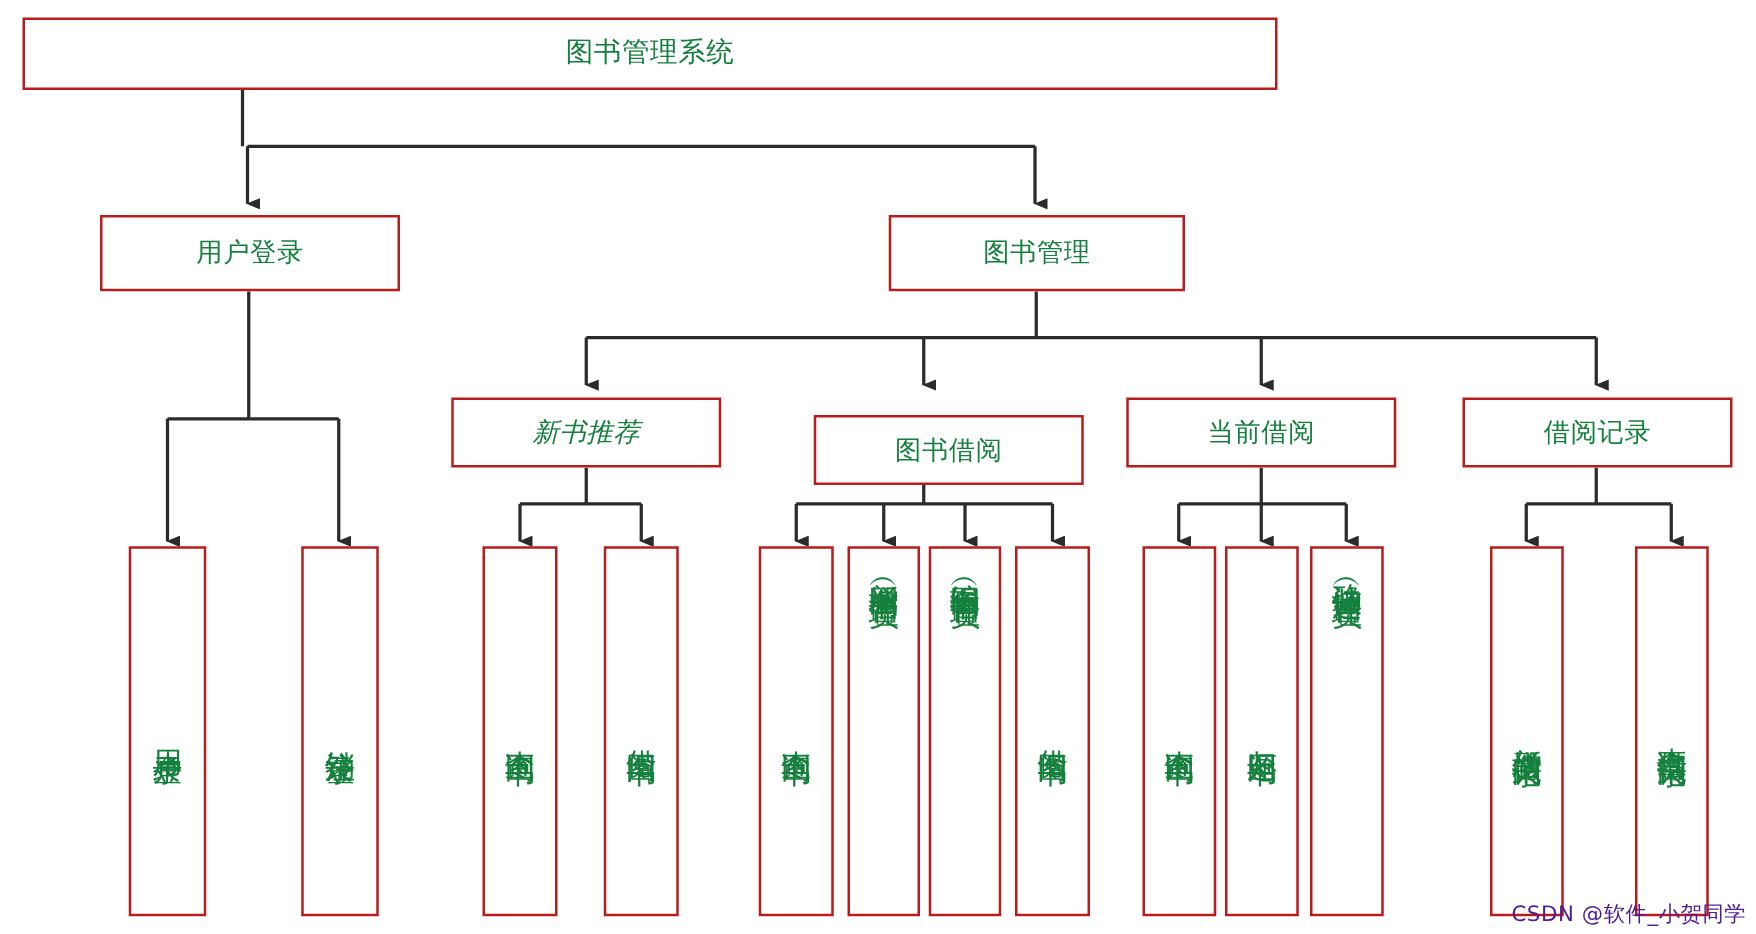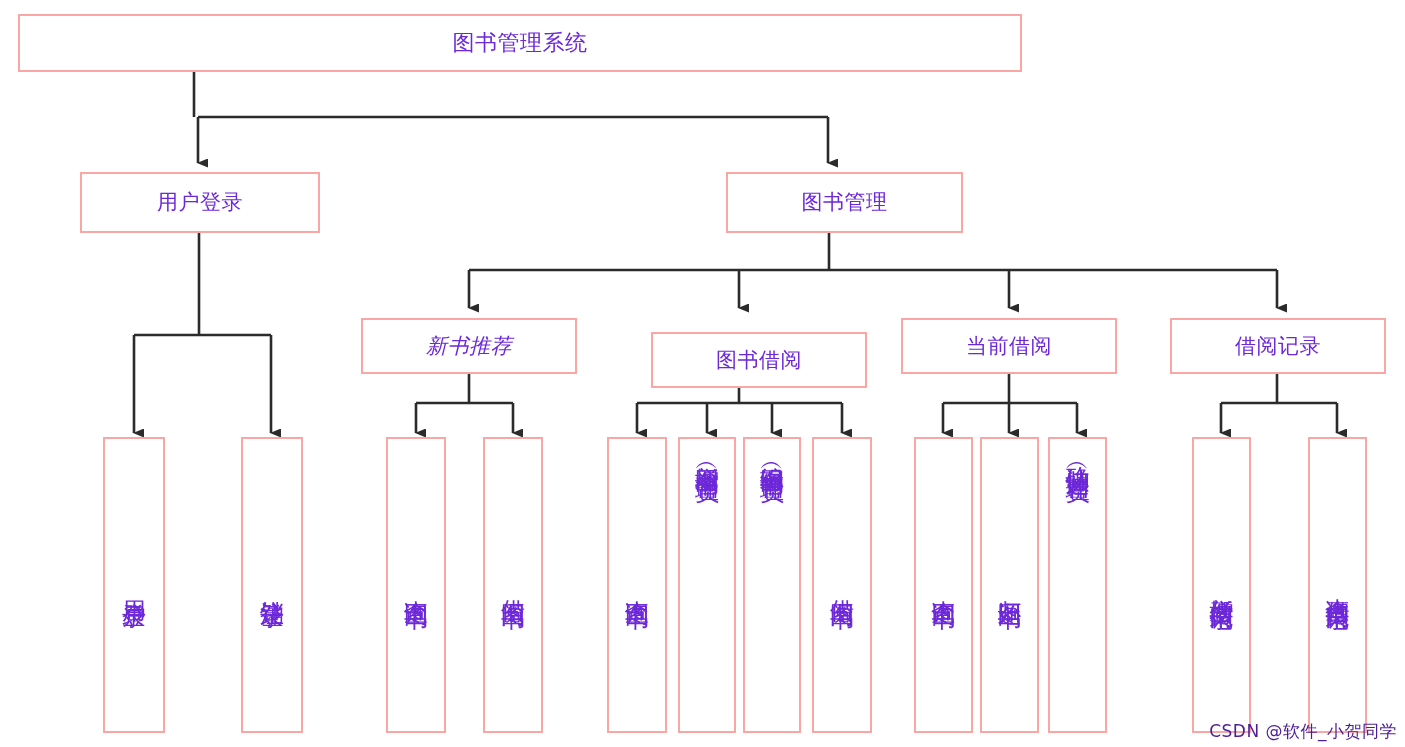--- a/index.html
+++ b/index.html
@@ -23,25 +23,25 @@
     left: 0;
     top: 0;
     width: 1405px;
     height: 747px;
     pointer-events: none;
   }
   .node {
     position: absolute;
     box-sizing: border-box;
     background: #ffffff;
-    border: 2px solid #fca5a5;
+    border: 2px solid #b91c1c;
     display: flex;
     align-items: center;
     justify-content: center;
-    color: #6d28d9;
+    color: #15803d;
   }
   .node .node-label {
     display: block;
     text-align: center;
     line-height: 1.18;
     letter-spacing: 0.5px;
   }
   
   .node.horiz .node-label {
     font-size: 21px;
@@ -135,21 +135,21 @@
   </svg>
 
   <div class="node horiz root" style="left:18px; top:14px; width:1004px; height:58px;">
     <span class="node-label">图书管理系统</span>
   </div>
 
   <div class="node horiz" style="left:80px; top:172px; width:240px; height:61px;">
     <span class="node-label">用户登录</span>
   </div>
 
-  <div class="node horiz" style="left:711px; top:172px; width:237px; height:61px;margin-left:15px;">
+  <div class="node horiz" style="left:711px; top:172px; width:237px; height:61px;">
     <span class="node-label">图书管理</span>
   </div>
 
   <div class="node horiz" style="left:361px; top:318px; width:216px; height:56px;font-style:italic;">
     <span class="node-label">新书推荐</span>
   </div>
 
   <div class="node horiz" style="left:631px; top:332px; width:216px; height:56px;margin-left:20px;">
     <span class="node-label">图书借阅</span>
   </div>

